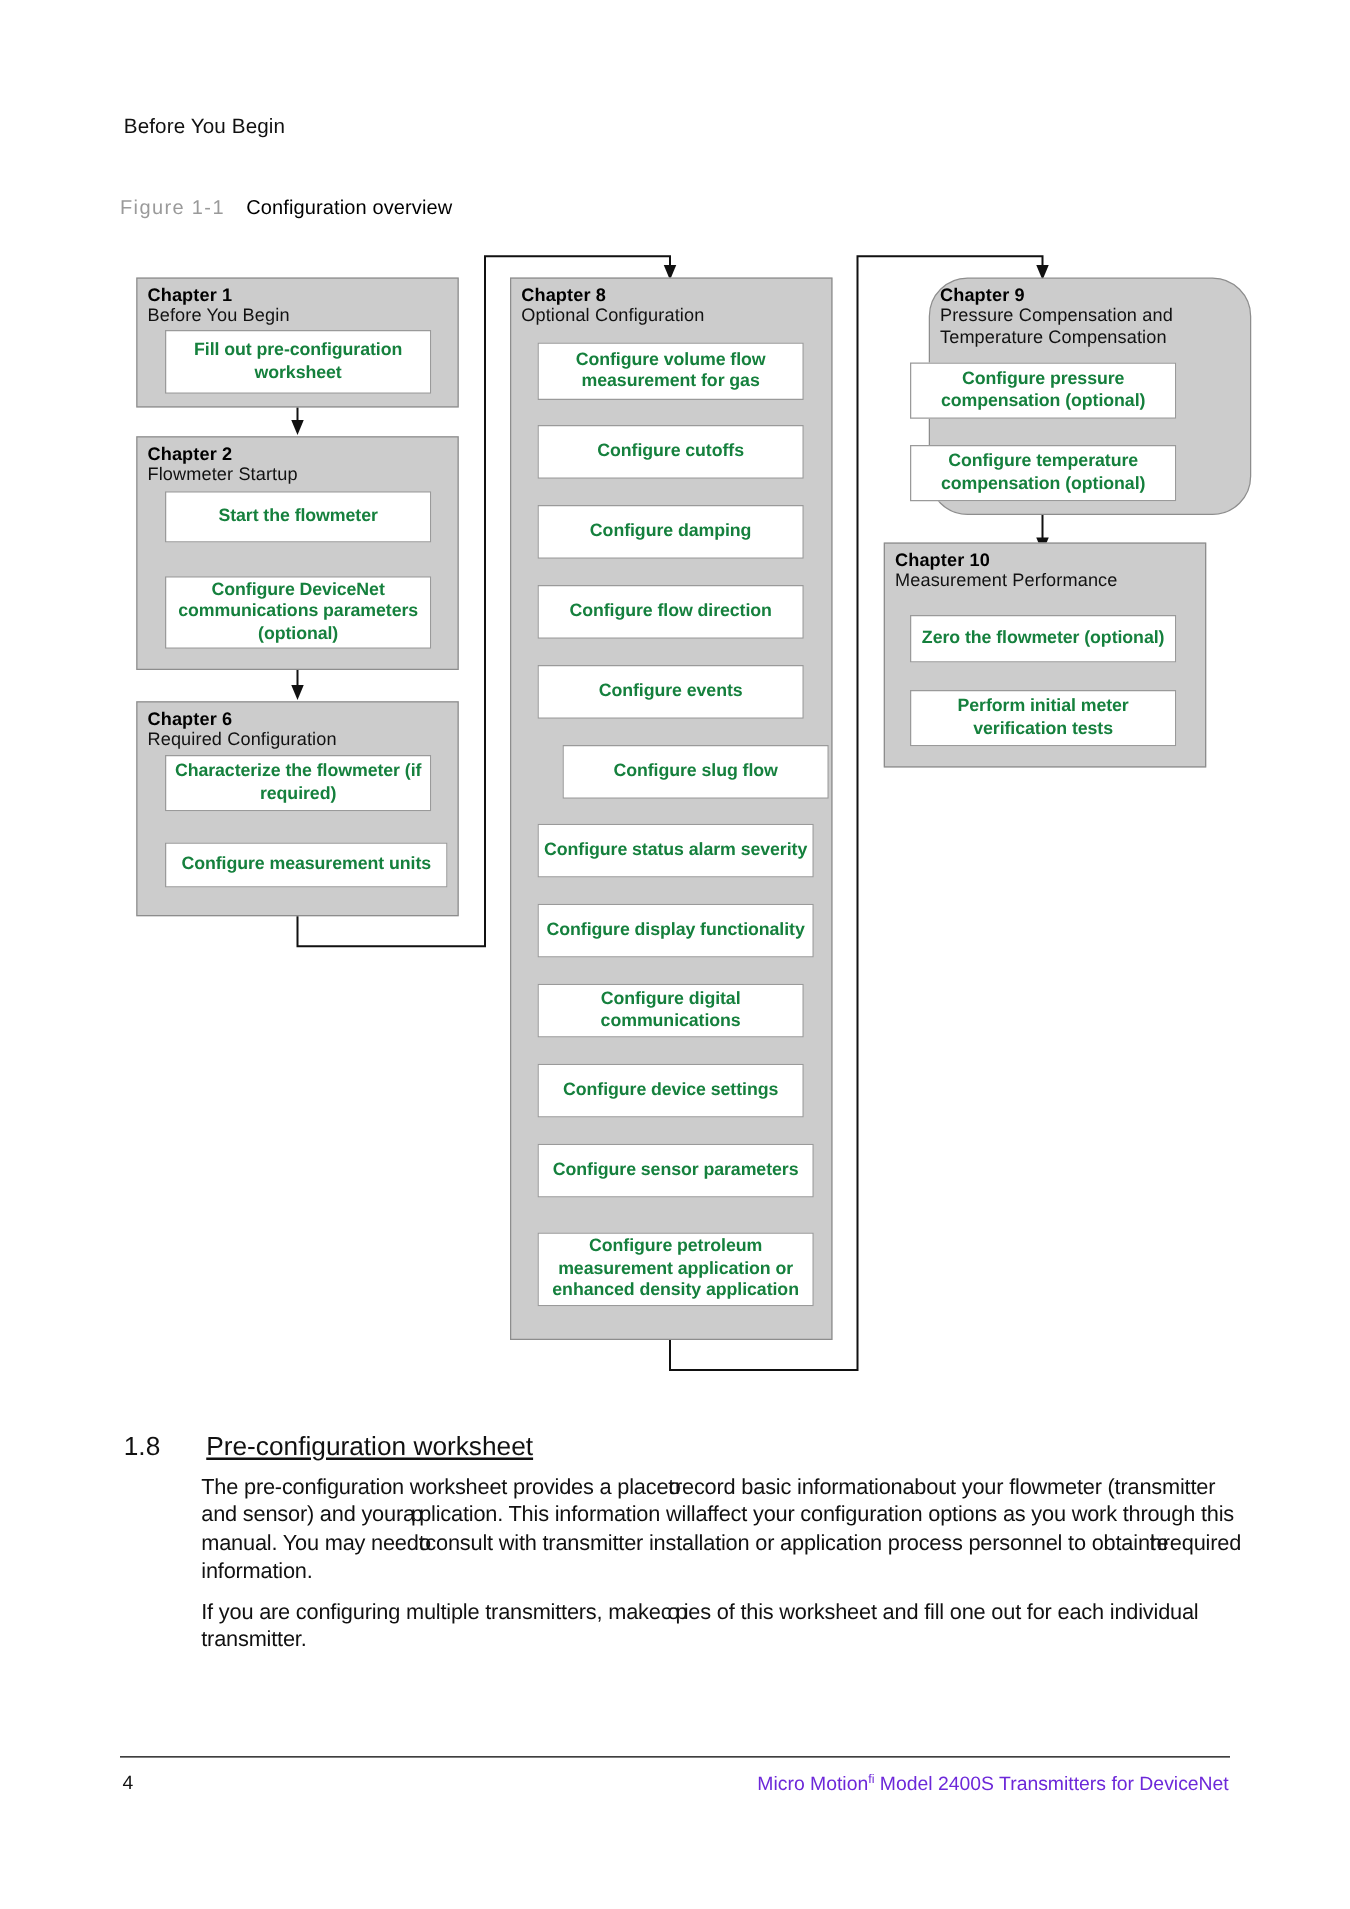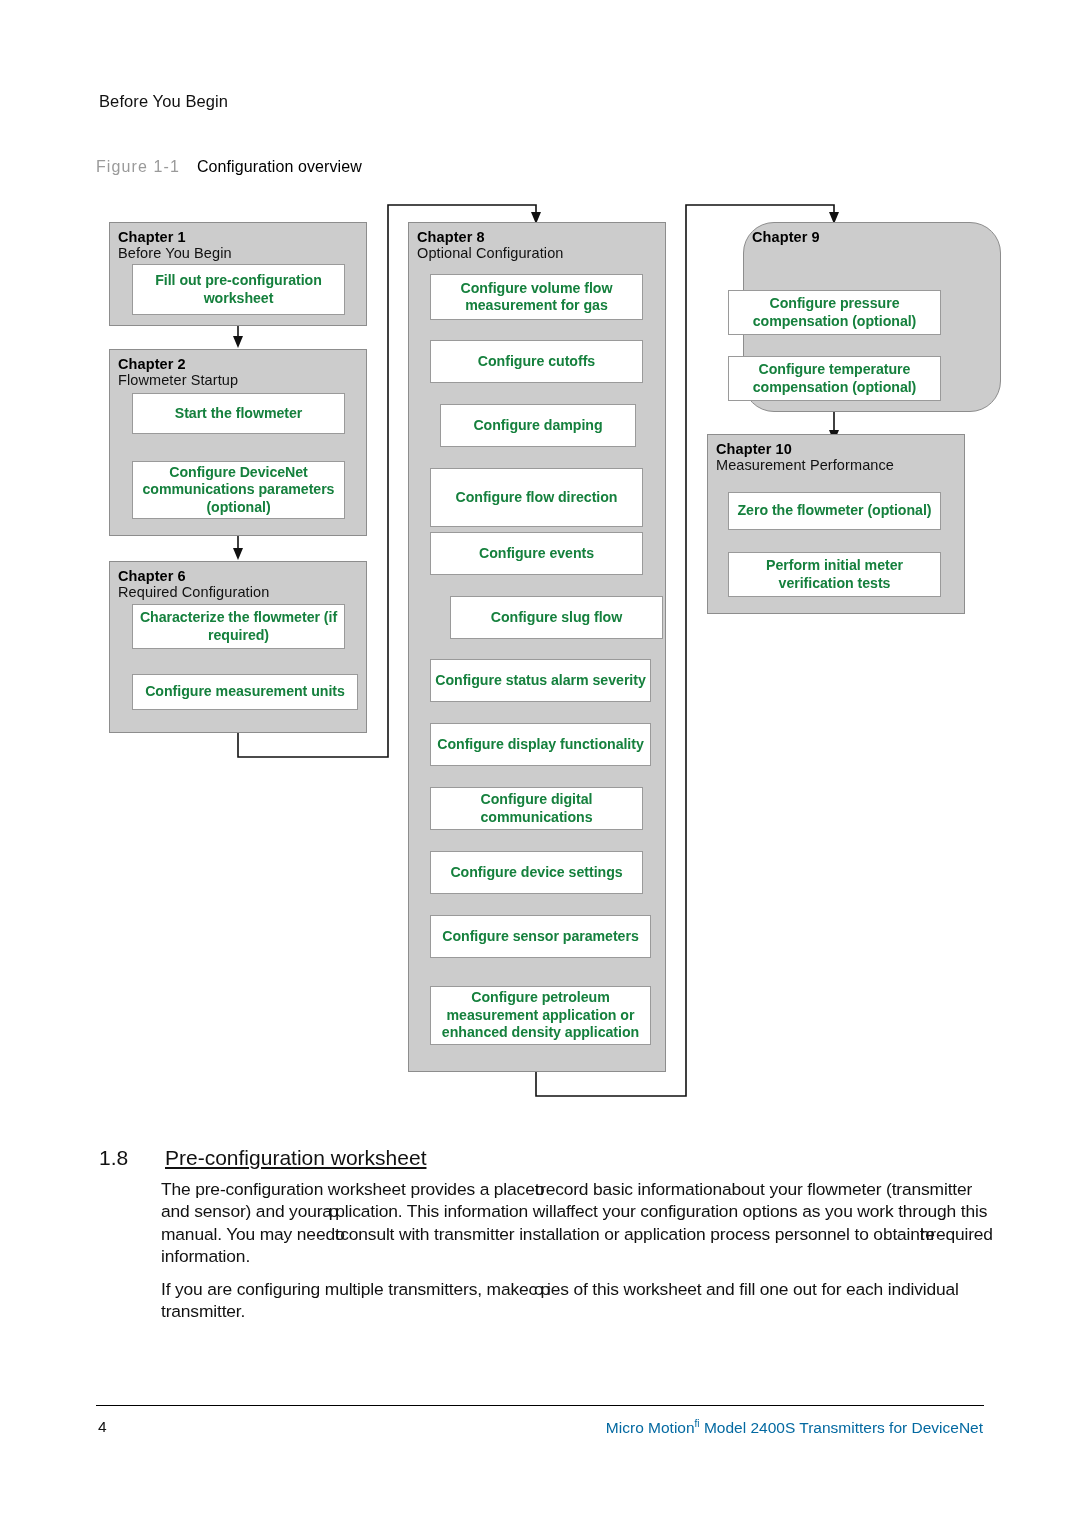--- a/index.html
+++ b/index.html
@@ -139,21 +139,21 @@
     left: 98px;
     top: 1418px;
     font-size: 15.5px;
     color: #111;
   }
   .footer-title {
     position: absolute;
     right: 97px;
     top: 1418px;
     font-size: 15.5px;
-    color: #0369a1;
+    color: #6d28d9;
     white-space: nowrap;
   }
   .footer-title sup { font-size: 10px; vertical-align: super; }
 </style>
 </head>
 <body>
 
 <div class="running-header">Before You Begin</div>
 
 <div class="figure-caption">
@@ -231,33 +231,34 @@
 </div>
 <div class="step-box" style="left:132px; top:604px; width:213px; height:45px;">Characterize the flowmeter (if required)</div>
 <div class="step-box" style="left:132px; top:674px; width:226px; height:36px;">Configure measurement units</div>
 
 <div class="chapter-group" style="left:408px; top:222px; width:258px; height:850px;">
   <div class="chapter-title">Chapter 8</div>
   <div class="chapter-subtitle">Optional Configuration</div>
 </div>
 <div class="step-box" style="left:430px; top:274px; width:213px; height:46px;">Configure volume flow measurement for gas</div>
 <div class="step-box" style="left:430px; top:340px; width:213px; height:43px;">Configure cutoffs</div>
-<div class="step-box" style="left:440px; top:404px; width:196px; height:43px;">Configure damping</div>
-<div class="step-box" style="left:430px; top:468px; width:213px; height:59px;">Configure flow direction</div>
+<div class="step-box" style="left:430px; top:404px; width:213px; height:43px;">Configure damping</div>
+<div class="step-box" style="left:430px; top:468px; width:213px; height:43px;">Configure flow direction</div>
 <div class="step-box" style="left:430px; top:532px; width:213px; height:43px;">Configure events</div>
 <div class="step-box" style="left:450px; top:596px; width:213px; height:43px;">Configure slug flow</div>
 <div class="step-box" style="left:430px; top:659px; width:221px; height:43px;">Configure status alarm severity</div>
 <div class="step-box" style="left:430px; top:723px; width:221px; height:43px;">Configure display functionality</div>
 <div class="step-box" style="left:430px; top:787px; width:213px; height:43px;">Configure digital communications</div>
 <div class="step-box" style="left:430px; top:851px; width:213px; height:43px;">Configure device settings</div>
 <div class="step-box" style="left:430px; top:915px; width:221px; height:43px;">Configure sensor parameters</div>
 <div class="step-box" style="left:430px; top:986px; width:221px; height:59px;">Configure petroleum measurement application or enhanced density application</div>
 
 <div class="chapter-group" style="left:743px; top:222px; width:258px; height:190px;border-radius:31px;">
   <div class="chapter-title">Chapter 9</div>
+  <div class="chapter-subtitle">Pressure Compensation and Temperature Compensation</div>
 </div>
 <div class="step-box" style="left:728px; top:290px; width:213px; height:45px;">Configure pressure compensation (optional)</div>
 <div class="step-box" style="left:728px; top:356px; width:213px; height:45px;">Configure temperature compensation (optional)</div>
 
 <div class="chapter-group" style="left:707px; top:434px; width:258px; height:180px;">
   <div class="chapter-title">Chapter 10</div>
   <div class="chapter-subtitle">Measurement Performance</div>
 </div>
 <div class="step-box" style="left:728px; top:492px; width:213px; height:38px;">Zero the flowmeter (optional)</div>
 <div class="step-box" style="left:728px; top:552px; width:213px; height:45px;">Perform initial meter verification tests</div>

